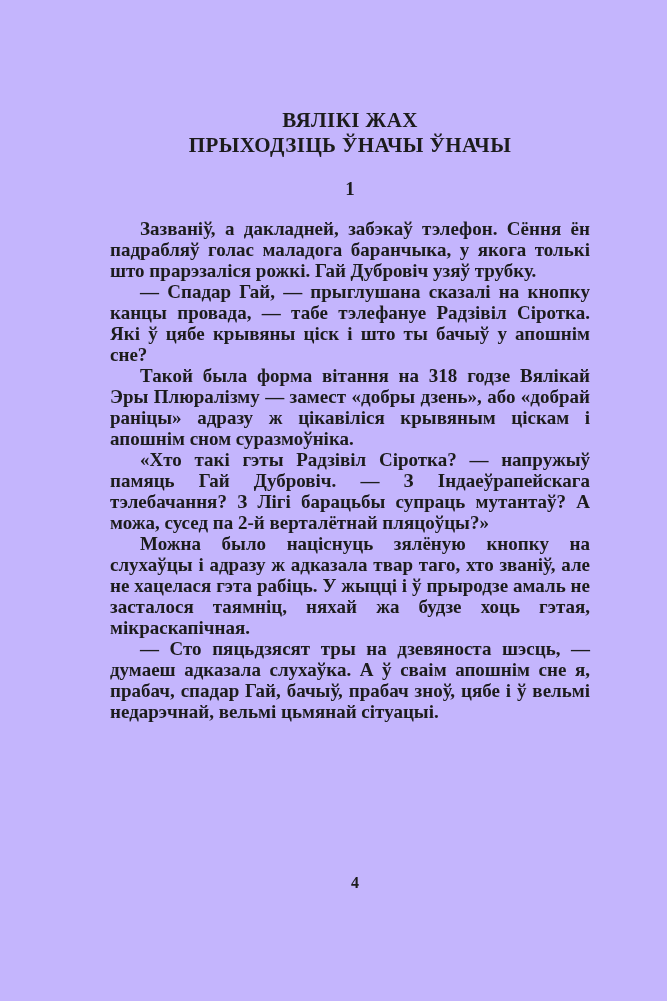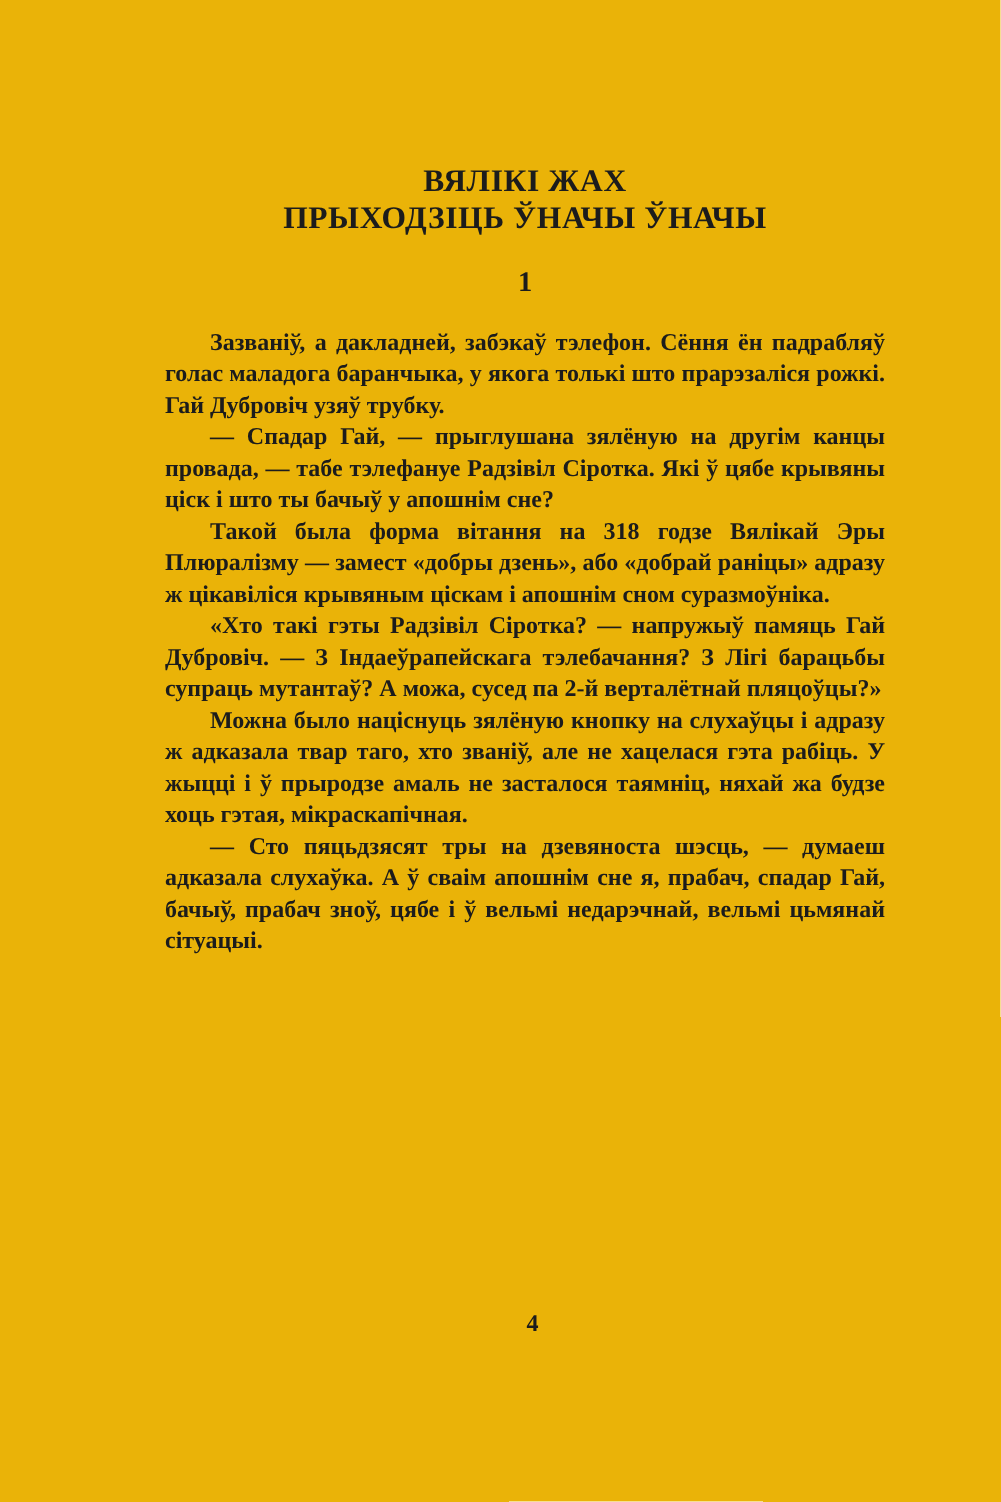--- a/index.html
+++ b/index.html
@@ -13,21 +13,21 @@
     font-family: "Liberation Serif", "DejaVu Serif", serif;
     color: #1c1c1c;
     overflow: hidden;
   }
   .book-page {
     position: relative;
     width: 667px;
     height: 1001px;
     box-sizing: border-box;
     padding: 108px 77px 0 110px;
-    background: #eab308;
+    background: #c4b5fd;
   }
   .title {
     margin: 0 0 20px 0;
     text-align: center;
     font-weight: bold;
     font-size: 21px;
     line-height: 25px;
     letter-spacing: 0.4px;
   }
   .title-line {
@@ -39,21 +39,21 @@
     font-size: 19px;
     line-height: 22px;
     margin: 0 0 18px 0;
   }
   .body-text p {
     margin: 0;
     padding: 0;
     text-indent: 30px;
     text-align: justify;
     font-weight: bold;
-    font-size: 16px;
+    font-size: 19px;
     line-height: 21px;
     font-family: Liberation Serif, serif;
   }
   .page-number {
     position: absolute;
     top: 874px;
     left: 110px;
     width: 490px;
     text-align: center;
     font-weight: bold;
@@ -67,21 +67,21 @@
 
   <h1 class="title">
     <span class="title-line">ВЯЛІКІ ЖАХ</span>
     <span class="title-line">ПРЫХОДЗІЦЬ ЎНАЧЫ ЎНАЧЫ</span>
   </h1>
 
   <div class="chapter-number">1</div>
 
   <div class="body-text">
     <p>Зазваніў, а дакладней, забэкаў тэлефон. Сёння ён падрабляў голас маладога баранчыка, у якога толькі што прарэзаліся рожкі. Гай Дубровіч узяў трубку.</p>
-    <p>— Спадар Гай, — прыглушана зялёную на другім канцы провада, — табе тэлефануе Радзівіл Сіротка. Які ў цябе крывяны ціск і што ты бачыў у апошнім сне?</p>
+    <p>— Спадар Гай, — прыглушана сказалі на кнопку канцы провада, — табе тэлефануе Радзівіл Сіротка. Які ў цябе крывяны ціск і што ты бачыў у апошнім сне?</p>
     <p>Такой была форма вітання на 318 годзе Вялікай Эры Плюралізму — замест «добры дзень», або «добрай раніцы» адразу ж цікавіліся крывяным ціскам і апошнім сном суразмоўніка.</p>
     <p>«Хто такі гэты Радзівіл Сіротка? — напружыў памяць Гай Дубровіч. — З Індаеўрапейскага тэлебачання? З Лігі барацьбы супраць мутантаў? А можа, сусед па 2-й верталётнай пляцоўцы?»</p>
     <p>Можна было націснуць зялёную кнопку на слухаўцы і адразу ж адказала твар таго, хто званіў, але не хацелася гэта рабіць. У жыцці і ў прыродзе амаль не засталося таямніц, няхай жа будзе хоць гэтая, мікраскапічная.</p>
     <p>— Сто пяцьдзясят тры на дзевяноста шэсць, — думаеш адказала слухаўка. А ў сваім апошнім сне я, прабач, спадар Гай, бачыў, прабач зноў, цябе і ў вельмі недарэчнай, вельмі цьмянай сітуацыі.</p>
   </div>
 
   <div class="page-number">4</div>
 
 </div>
 

